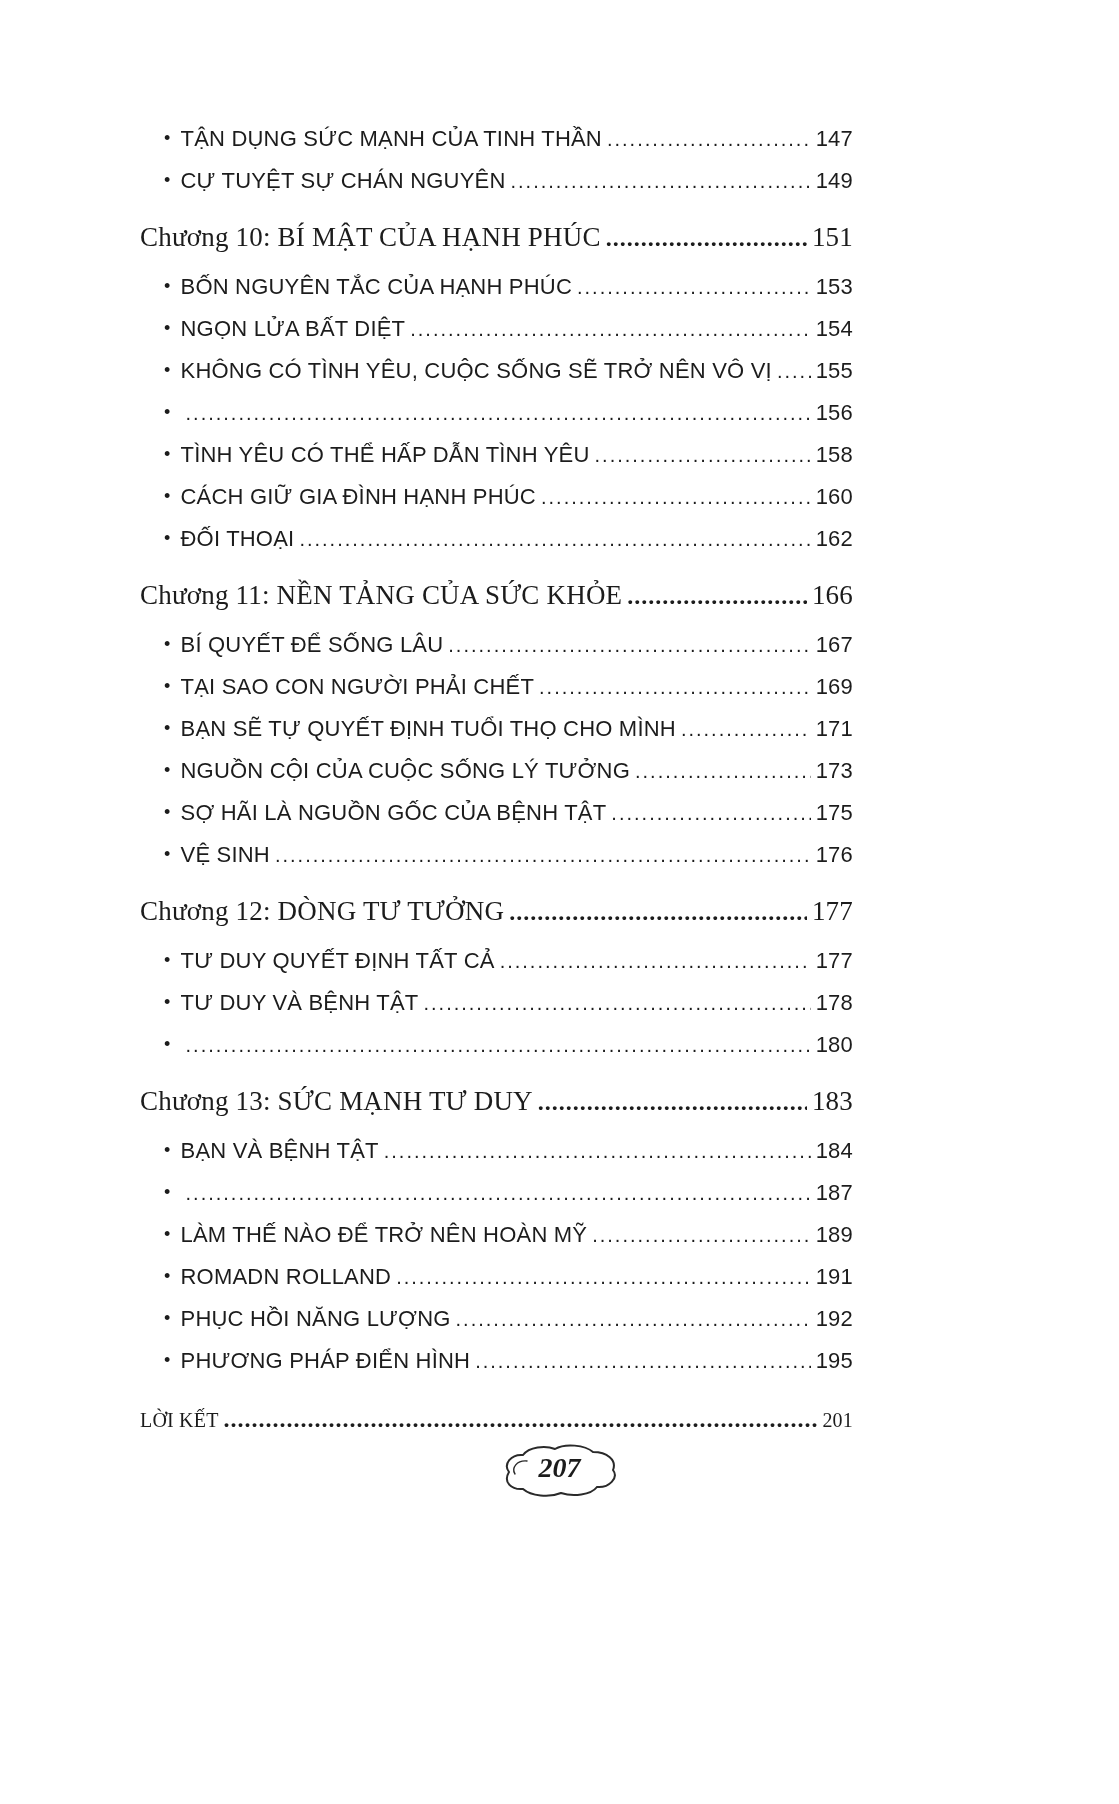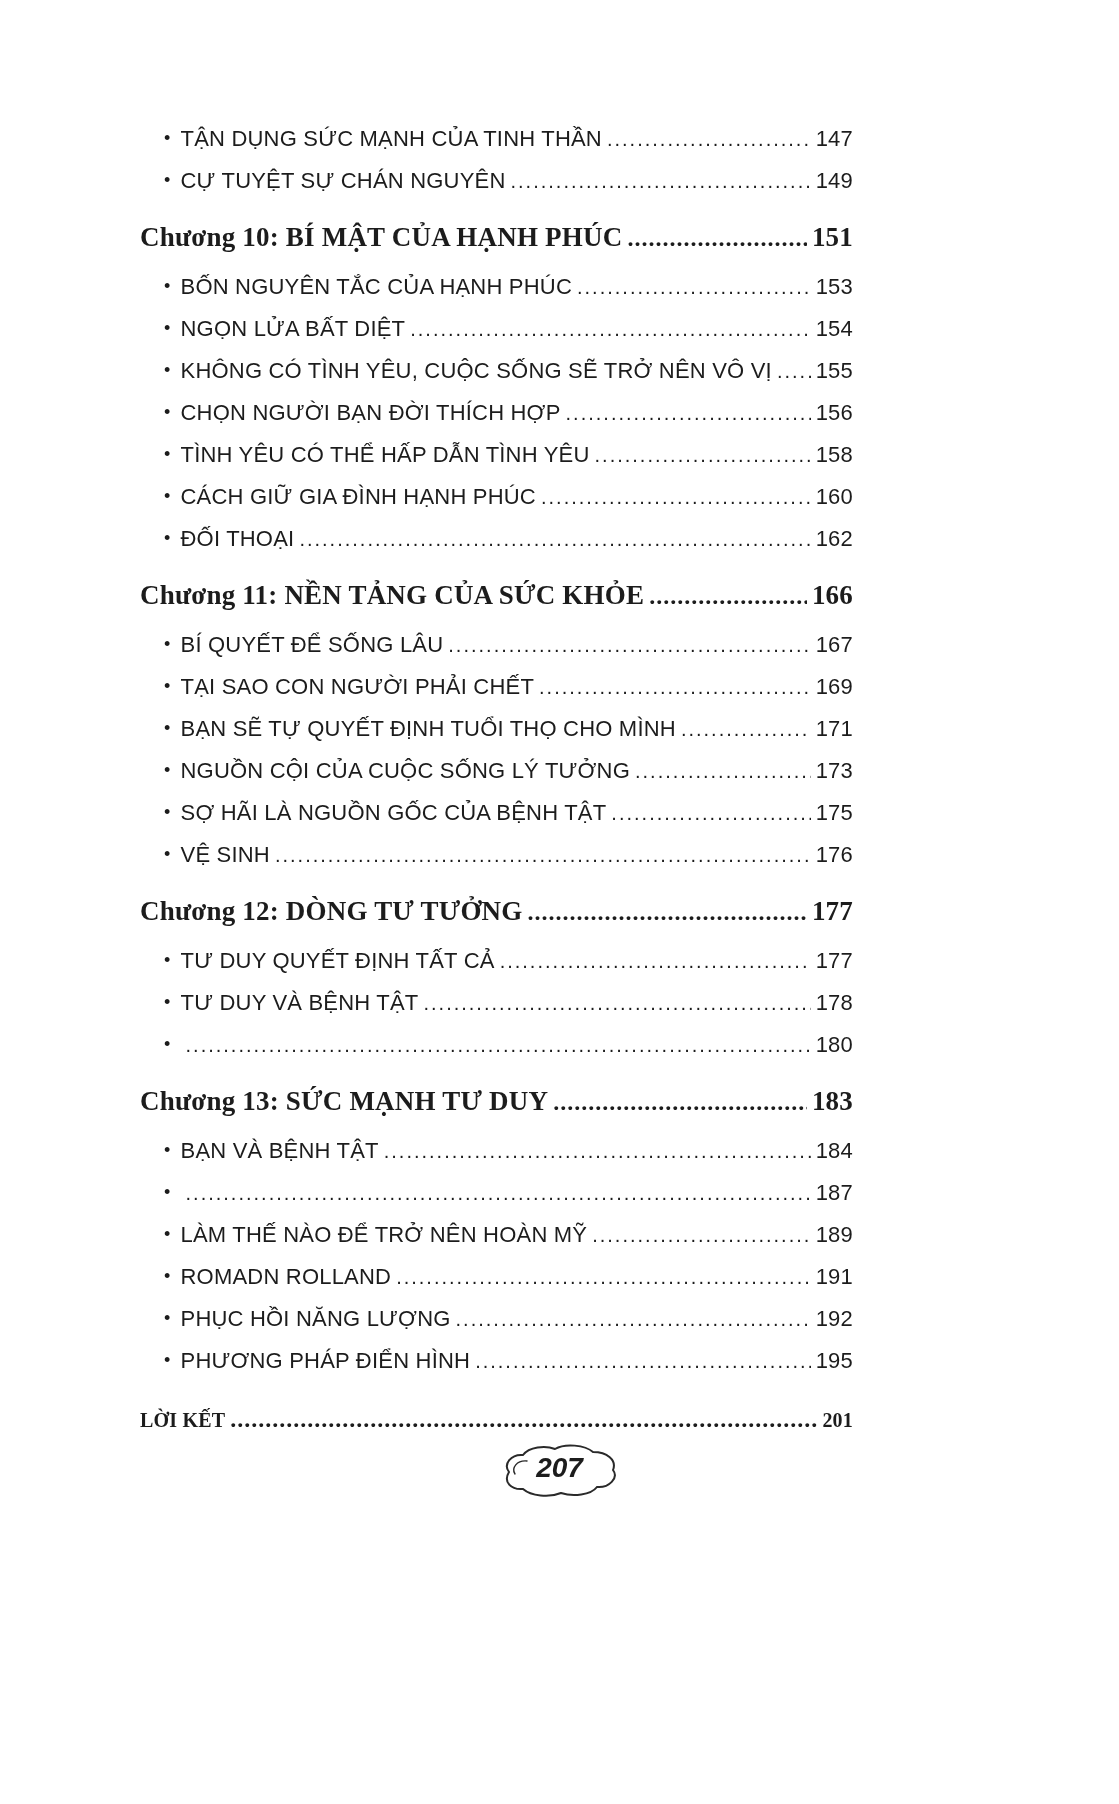--- a/index.html
+++ b/index.html
@@ -31,21 +31,21 @@
     height: 42px;
     padding-left: 24px;
     font-size: 22px;
     letter-spacing: 0.2px;
   }
   .row.chapter, .row.section {
     height: 50px;
     margin-top: 12px;
     margin-bottom: 2px;
     font-family: "Liberation Serif", serif;
-    font-weight: 700;
+    font-weight: 400;
     font-size: 27px;
     letter-spacing: 0.2px;
   }
   .row.section {
     font-size: 20px;
     margin-top: 16px;
   }
   .bullet {
     font-size: 18px;
     margin-right: 10px;
@@ -93,21 +93,21 @@
     position: absolute;
     top: 0;
     left: 0;
   }
   .footer-page-number {
     position: absolute;
     top: 14px;
     left: 0;
     width: 100%;
     text-align: center;
-    font-family: Liberation Sans, sans-serif;
+    font-family: Liberation Serif, serif;
     font-style: italic;
     font-weight: 700;
     font-size: 28px;
     color: #1c1c1c;
   }
 </style>
 </head>
 <body>
 
 <div class="page">
@@ -143,21 +143,20 @@
         <span class="pagenum">154</span>
       </div>
       <div class="row item">
         <span class="bullet">•</span>
         <span class="label">KHÔNG CÓ TÌNH YÊU, CUỘC SỐNG SẼ TRỞ NÊN VÔ VỊ</span>
         <span class="dots"></span>
         <span class="pagenum">155</span>
       </div>
       <div class="row item">
         <span class="bullet">•</span>
-        <span class="label">CHỌN NGƯỜI BẠN ĐỜI THÍCH HỢP</span>
         <span class="dots"></span>
         <span class="pagenum">156</span>
       </div>
       <div class="row item">
         <span class="bullet">•</span>
         <span class="label">TÌNH YÊU CÓ THỂ HẤP DẪN TÌNH YÊU</span>
         <span class="dots"></span>
         <span class="pagenum">158</span>
       </div>
       <div class="row item">

